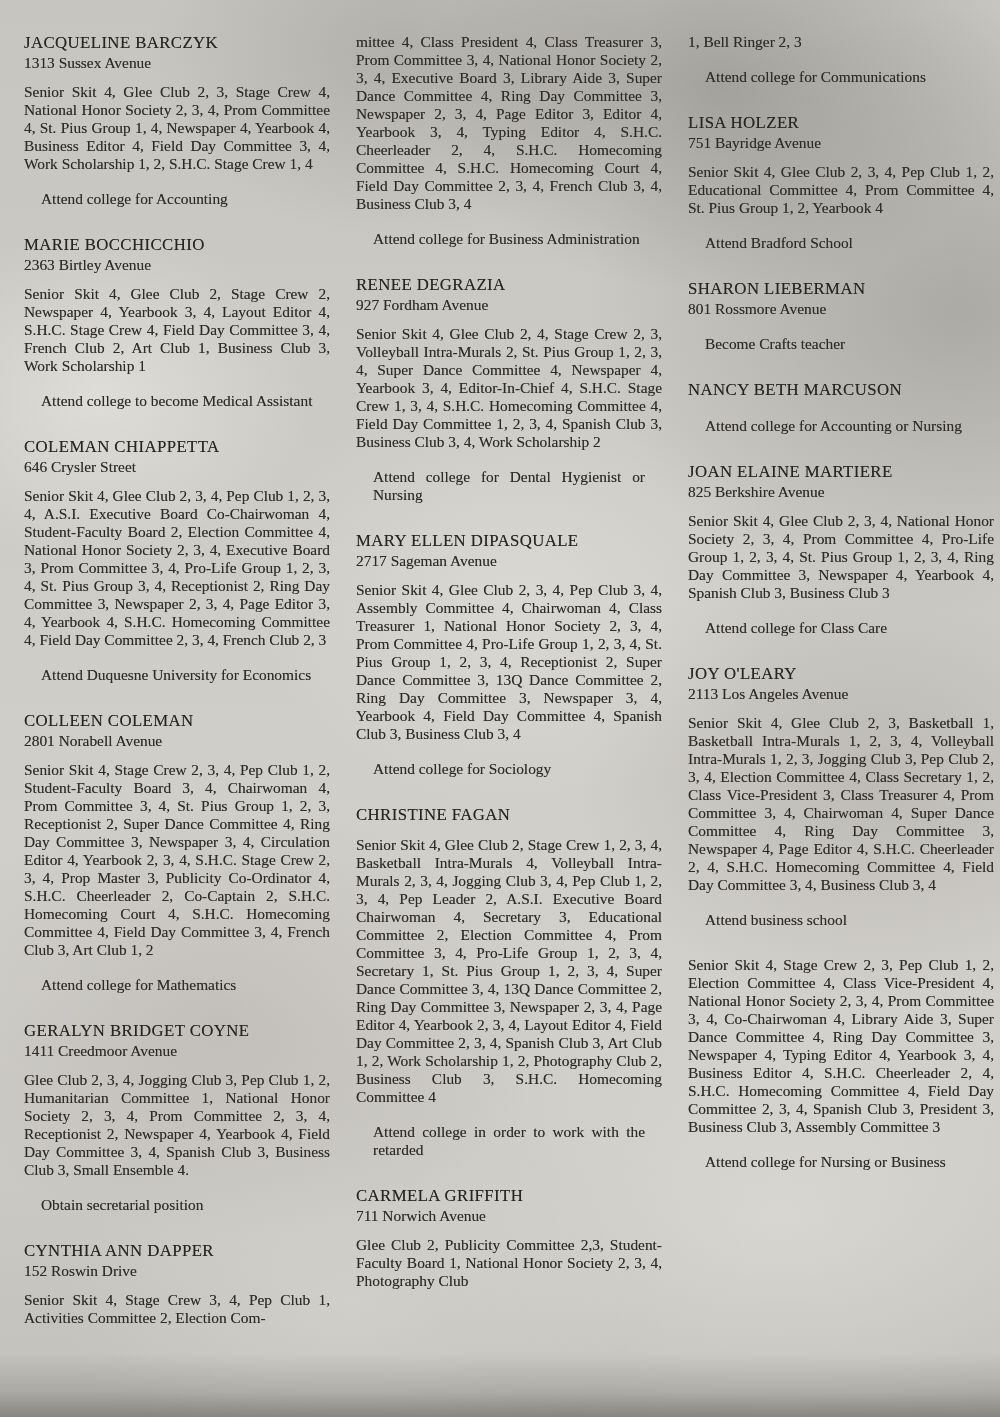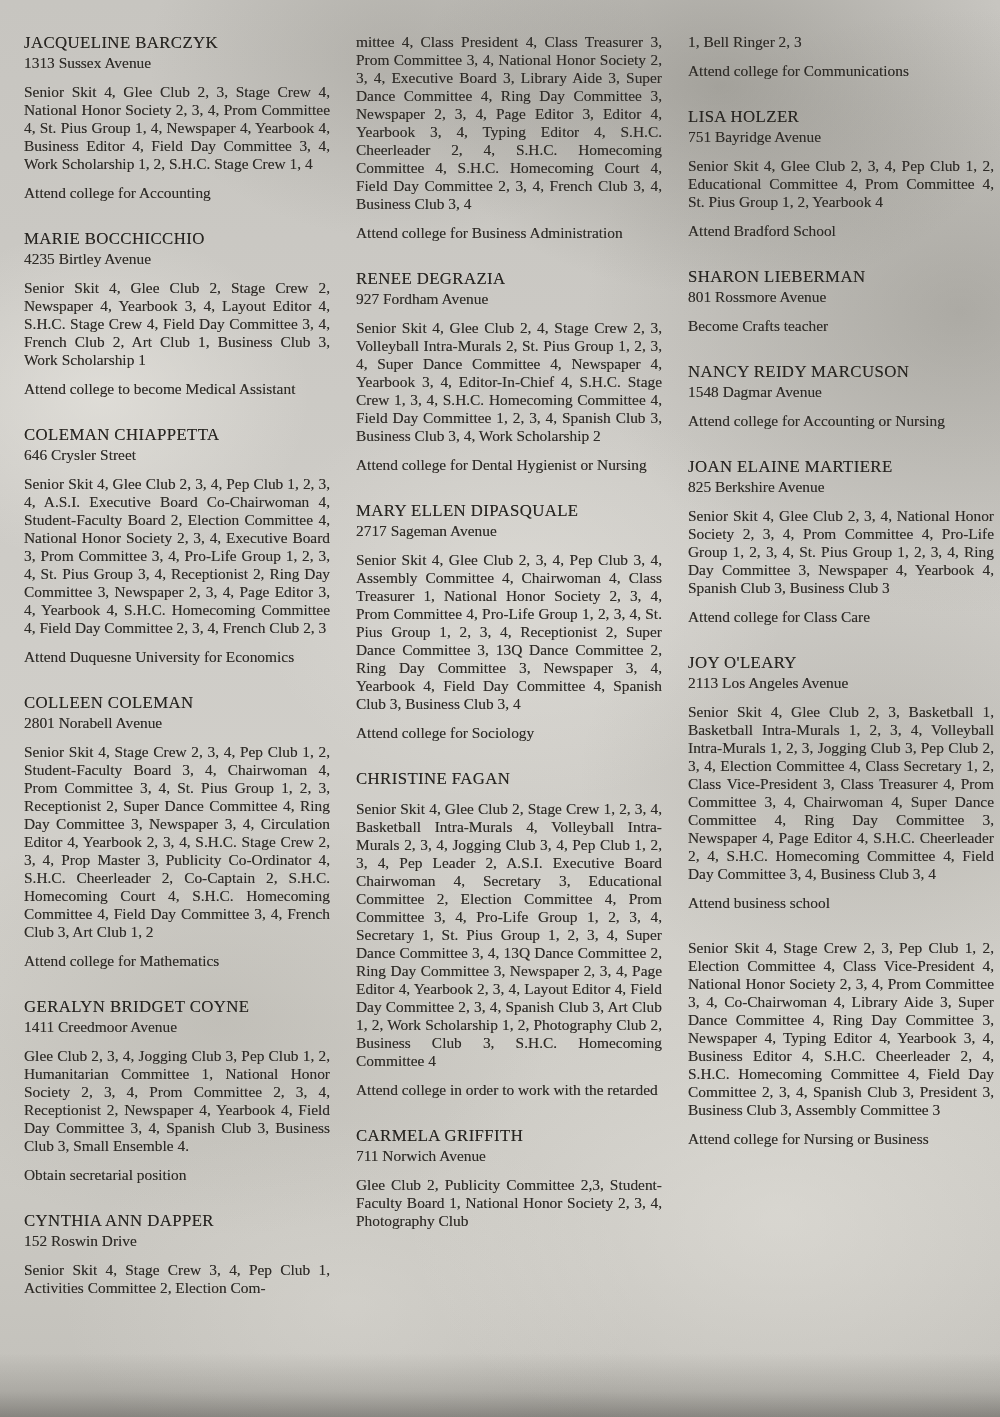--- a/index.html
+++ b/index.html
@@ -39,40 +39,40 @@
   }
   .entry{margin:0 0 27px 0;}
   .hdr{margin:0 0 11px 0;}
   .name{
     margin:0;font-weight:normal;
     font-size:16.8px;line-height:20px;
     letter-spacing:.4px;color:#272521;
   }
   .address{font-size:15.4px;line-height:19px;}
   .activities{margin:0 0 11px 0;text-align:justify;}
-  .goal{margin:0;text-align:justify;}
+  .goal{margin:17px;text-align:justify;}
 </style>
 </head>
 <body>
 
 <div class="page">
   <div class="columns">
     <div class="col">
         <article class="entry">
           <header class="hdr">
             <h3 class="name">JACQUELINE BARCZYK</h3>
             <div class="address">1313 Sussex Avenue</div>
           </header>
           <p class="activities">Senior Skit 4, Glee Club 2, 3, Stage Crew 4, National Honor Society 2, 3, 4, Prom Committee 4, St. Pius Group 1, 4, Newspaper 4, Yearbook 4, Business Editor 4, Field Day Committee 3, 4, Work Scholarship 1, 2, S.H.C. Stage Crew 1, 4</p>
           <p class="goal">Attend college for Accounting</p>
         </article>
         <article class="entry">
           <header class="hdr">
             <h3 class="name">MARIE BOCCHICCHIO</h3>
-            <div class="address">4235 Birtley Avenue</div>
+            <div class="address">2363 Birtley Avenue</div>
           </header>
           <p class="activities">Senior Skit 4, Glee Club 2, Stage Crew 2, Newspaper 4, Yearbook 3, 4, Layout Editor 4, S.H.C. Stage Crew 4, Field Day Committee 3, 4, French Club 2, Art Club 1, Business Club 3, Work Scholarship 1</p>
           <p class="goal">Attend college to become Medical Assistant</p>
         </article>
         <article class="entry">
           <header class="hdr">
             <h3 class="name">COLEMAN CHIAPPETTA</h3>
             <div class="address">646 Crysler Street</div>
           </header>
           <p class="activities">Senior Skit 4, Glee Club 2, 3, 4, Pep Club 1, 2, 3, 4, A.S.I. Executive Board Co-Chairwoman 4, Student-Faculty Board 2, Election Committee 4, National Honor Society 2, 3, 4, Executive Board 3, Prom Committee 3, 4, Pro-Life Group 1, 2, 3, 4, St. Pius Group 3, 4, Receptionist 2, Ring Day Committee 3, Newspaper 2, 3, 4, Page Editor 3, 4, Yearbook 4, S.H.C. Homecoming Committee 4, Field Day Committee 2, 3, 4, French Club 2, 3</p>
@@ -153,22 +153,21 @@
         </article>
         <article class="entry">
           <header class="hdr">
             <h3 class="name">SHARON LIEBERMAN</h3>
             <div class="address">801 Rossmore Avenue</div>
           </header>
           <p class="goal">Become Crafts teacher</p>
         </article>
         <article class="entry">
           <header class="hdr">
-            <h3 class="name">NANCY REIDY MARCUSON</h3>
-            <div class="address">1548 Dagmar Avenue</div>
+            <h3 class="name">NANCY BETH MARCUSON</h3>
           </header>
           <p class="goal">Attend college for Accounting or Nursing</p>
         </article>
         <article class="entry">
           <header class="hdr">
             <h3 class="name">JOAN ELAINE MARTIERE</h3>
             <div class="address">825 Berkshire Avenue</div>
           </header>
           <p class="activities">Senior Skit 4, Glee Club 2, 3, 4, National Honor Society 2, 3, 4, Prom Committee 4, Pro-Life Group 1, 2, 3, 4, St. Pius Group 1, 2, 3, 4, Ring Day Committee 3, Newspaper 4, Yearbook 4, Spanish Club 3, Business Club 3</p>
           <p class="goal">Attend college for Class Care</p>

